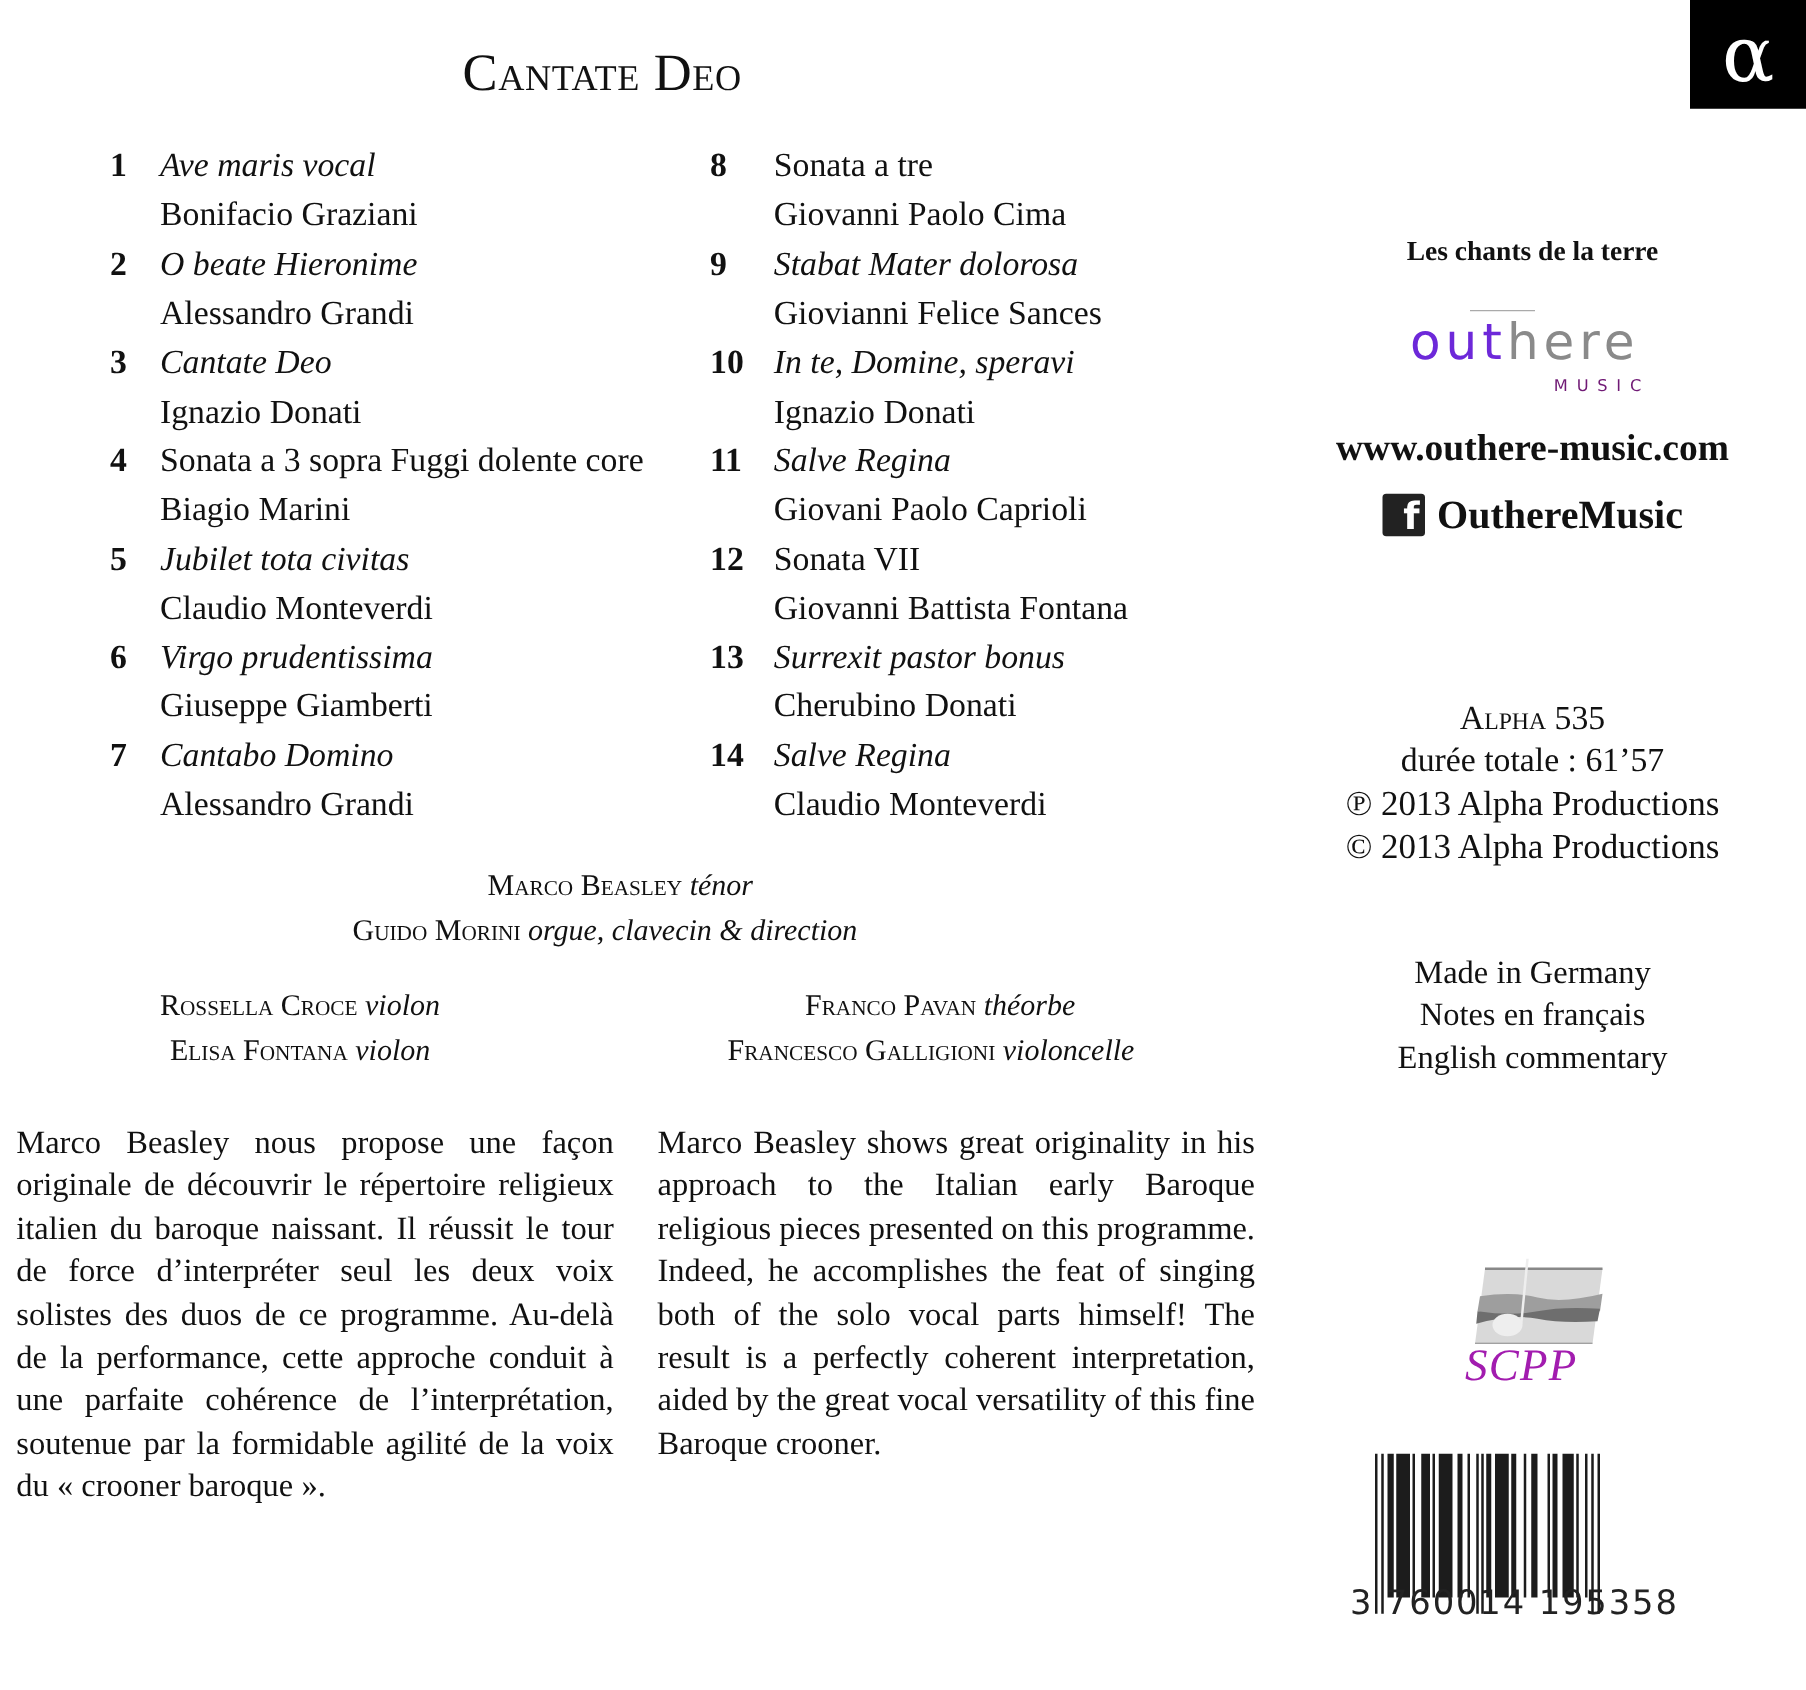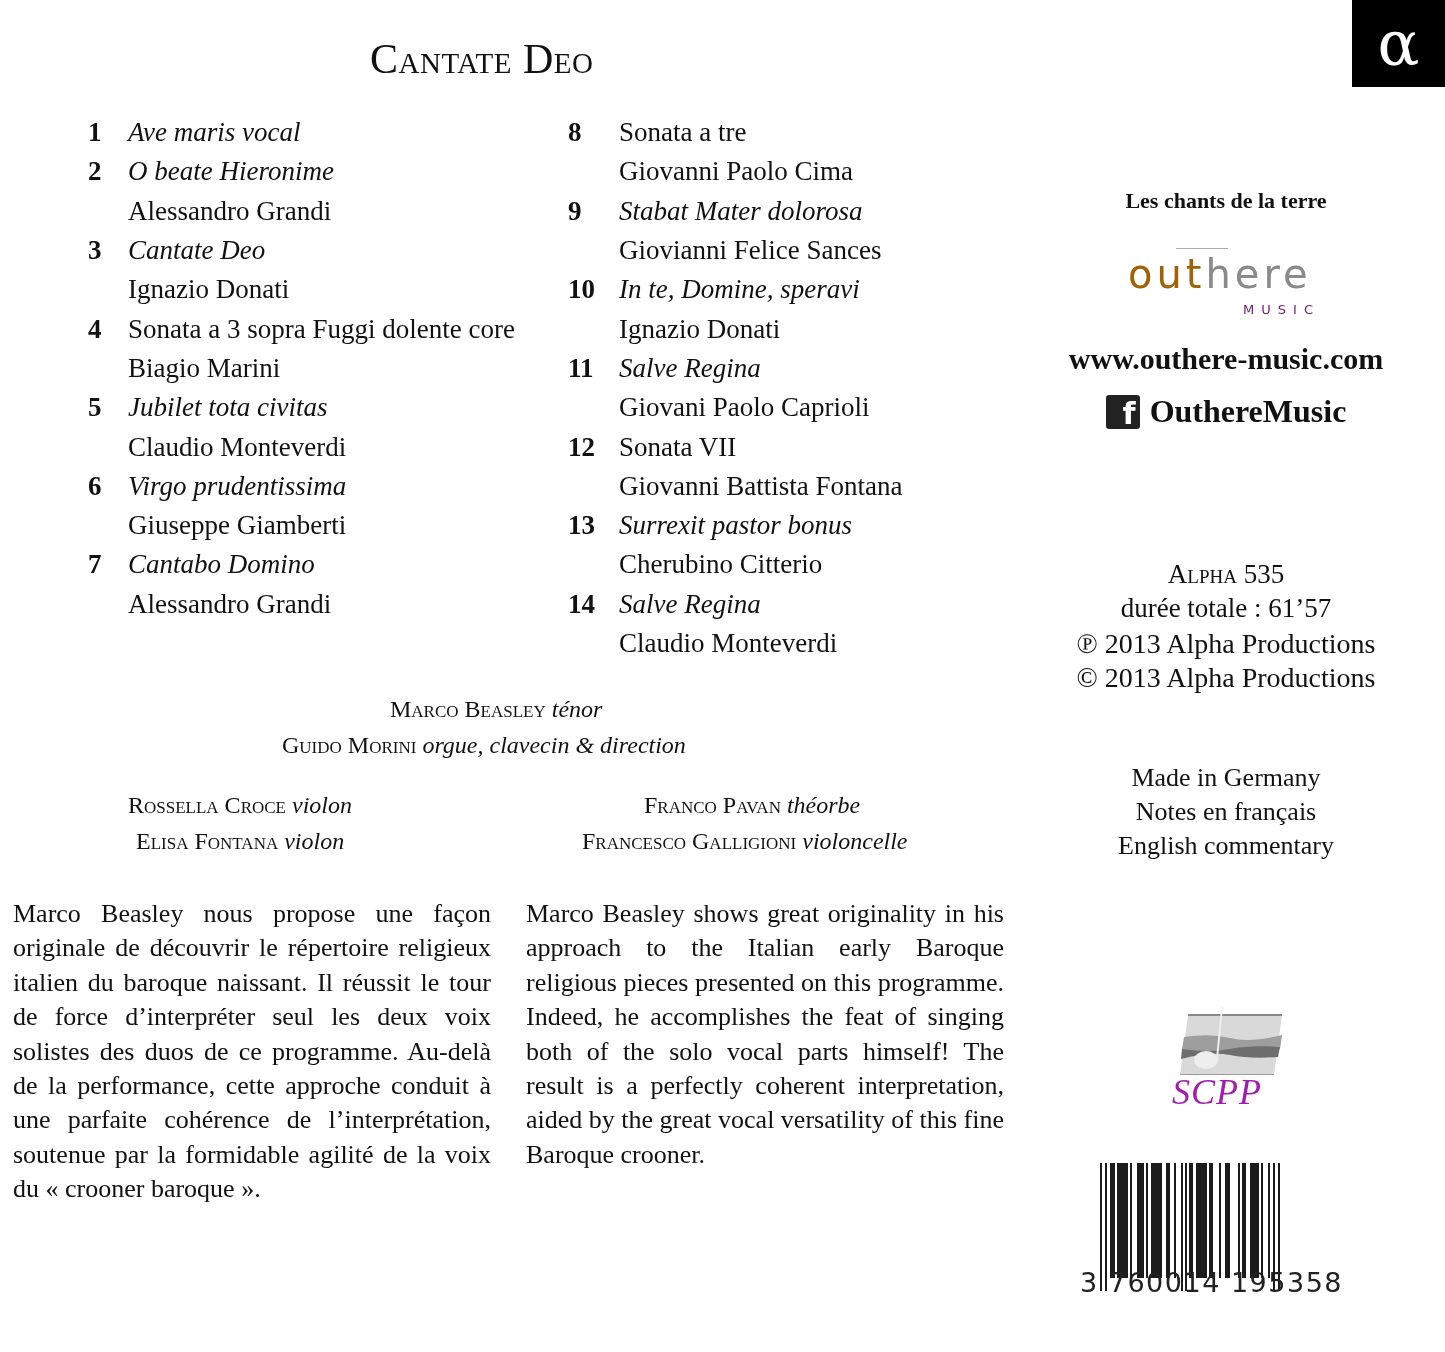--- a/index.html
+++ b/index.html
@@ -25,21 +25,21 @@
   .credits { position: absolute; font-size: 24px; white-space: nowrap; text-align: center; }
   .credits .name { font-variant: small-caps; }
   .credits .role { font-style: italic; }
 
   .para { position: absolute; top: 897px; width: 478px; font-size: 26px; line-height: 34.4px; text-align: justify; text-align-last: left; }
 
   .sidebar { position: absolute; left: 1040px; width: 372px; text-align: center; }
   .series-title { top: 160px; font-size: 22px; font-weight: bold; margin-top: 28px; }
   .outhere-logo { position: absolute; left: 1128px; top: 248px; width: 200px; height: 70px; }
   .outhere-word { position: absolute; left: 0; top: 6px; font-family: "DejaVu Sans", sans-serif; font-size: 40px; letter-spacing: 4px; line-height: 1; }
-  .outhere-word .dark { color: #a16207; }
+  .outhere-word .dark { color: #6d28d9; }
   .outhere-word .light { color: #8a8a8a; }
   .outhere-music { position: absolute; right: 8px; top: 54px; font-family: "DejaVu Sans", sans-serif; font-size: 13px; letter-spacing: 7px; color: #701a75; }
   .outhere-line { position: absolute; left: 48px; top: 0; width: 52px; height: 1px; background: #aaaaaa; }
 
   .website { top: 342px; font-size: 30px; font-weight: bold; }
   .facebook { top: 393px; font-size: 32px; font-weight: bold; display: flex; justify-content: center; align-items: center; gap: 10px; }
   .fb-icon { width: 34px; height: 34px; background: #222222; color: #ffffff; border-radius: 3px; font-family: "DejaVu Sans", sans-serif; font-weight: bold; font-size: 30px; display: flex; align-items: flex-end; justify-content: flex-end; padding-right: 4px; line-height: 1; overflow: hidden; }
 
   .catalog { top: 557px; font-size: 27px; line-height: 34px; }
   .catalog .sc { font-variant: small-caps; }
@@ -61,20 +61,21 @@
 
 <div class="title">Cantate Deo</div>
 <div class="alpha-logo">α</div>
 
 <div class="tracklist left">
   <div class="track">
     <div class="track-row">
         <span class="track-num">1</span>
         <span class="track-title italic">Ave maris vocal</span>
       </div>
+    <div class="track-row composer-row">Bonifacio Graziani</div>
   </div>
   <div class="track">
     <div class="track-row">
         <span class="track-num">2</span>
         <span class="track-title italic">O beate Hieronime</span>
       </div>
     <div class="track-row composer-row">Alessandro Grandi</div>
   </div>
   <div class="track">
     <div class="track-row">
@@ -147,21 +148,21 @@
         <span class="track-num">12</span>
         <span class="track-title">Sonata VII</span>
       </div>
     <div class="track-row composer-row">Giovanni Battista Fontana</div>
   </div>
   <div class="track">
     <div class="track-row">
         <span class="track-num">13</span>
         <span class="track-title italic">Surrexit pastor bonus</span>
       </div>
-    <div class="track-row composer-row">Cherubino Citterio</div>
+    <div class="track-row composer-row">Cherubino Donati</div>
   </div>
   <div class="track">
     <div class="track-row">
         <span class="track-num">14</span>
         <span class="track-title italic">Salve Regina</span>
       </div>
     <div class="track-row composer-row">Claudio Monteverdi</div>
   </div>
 </div>
 

